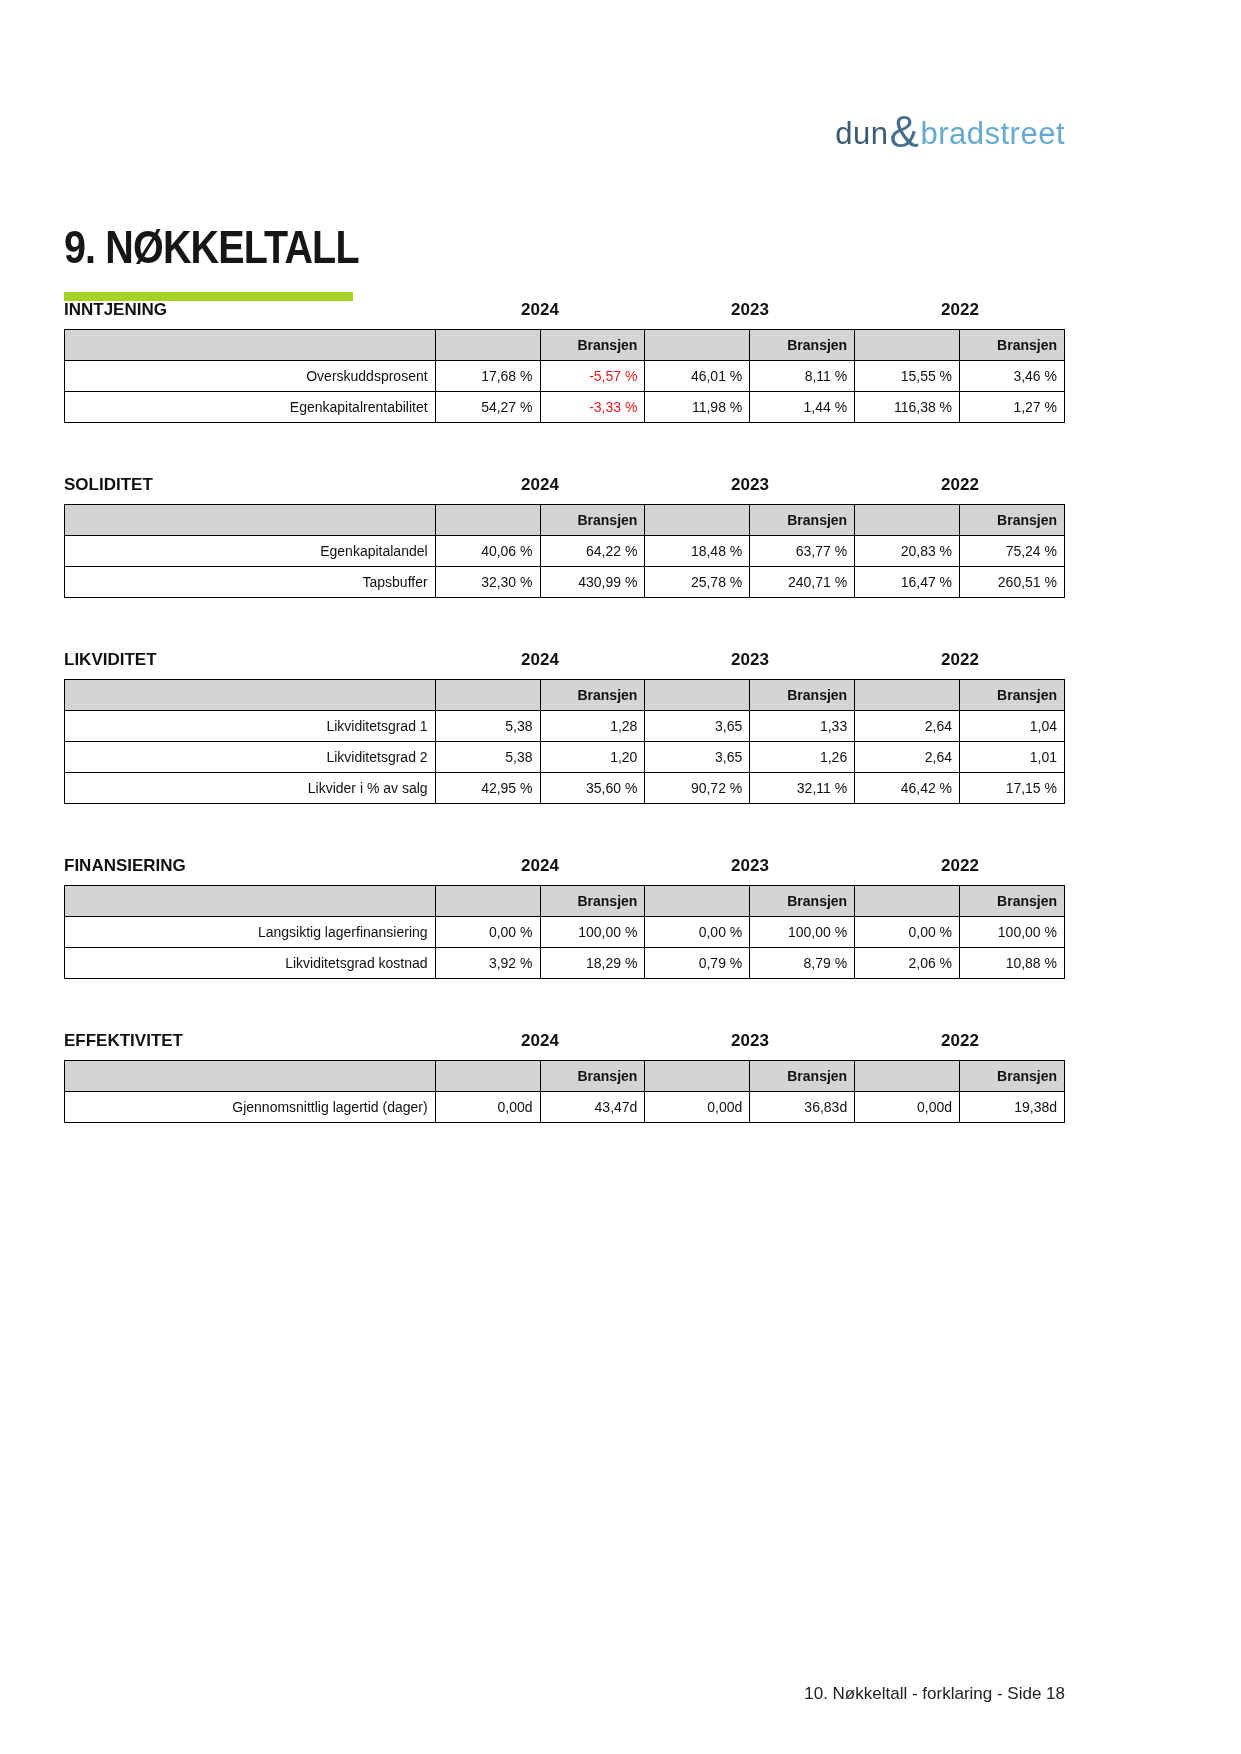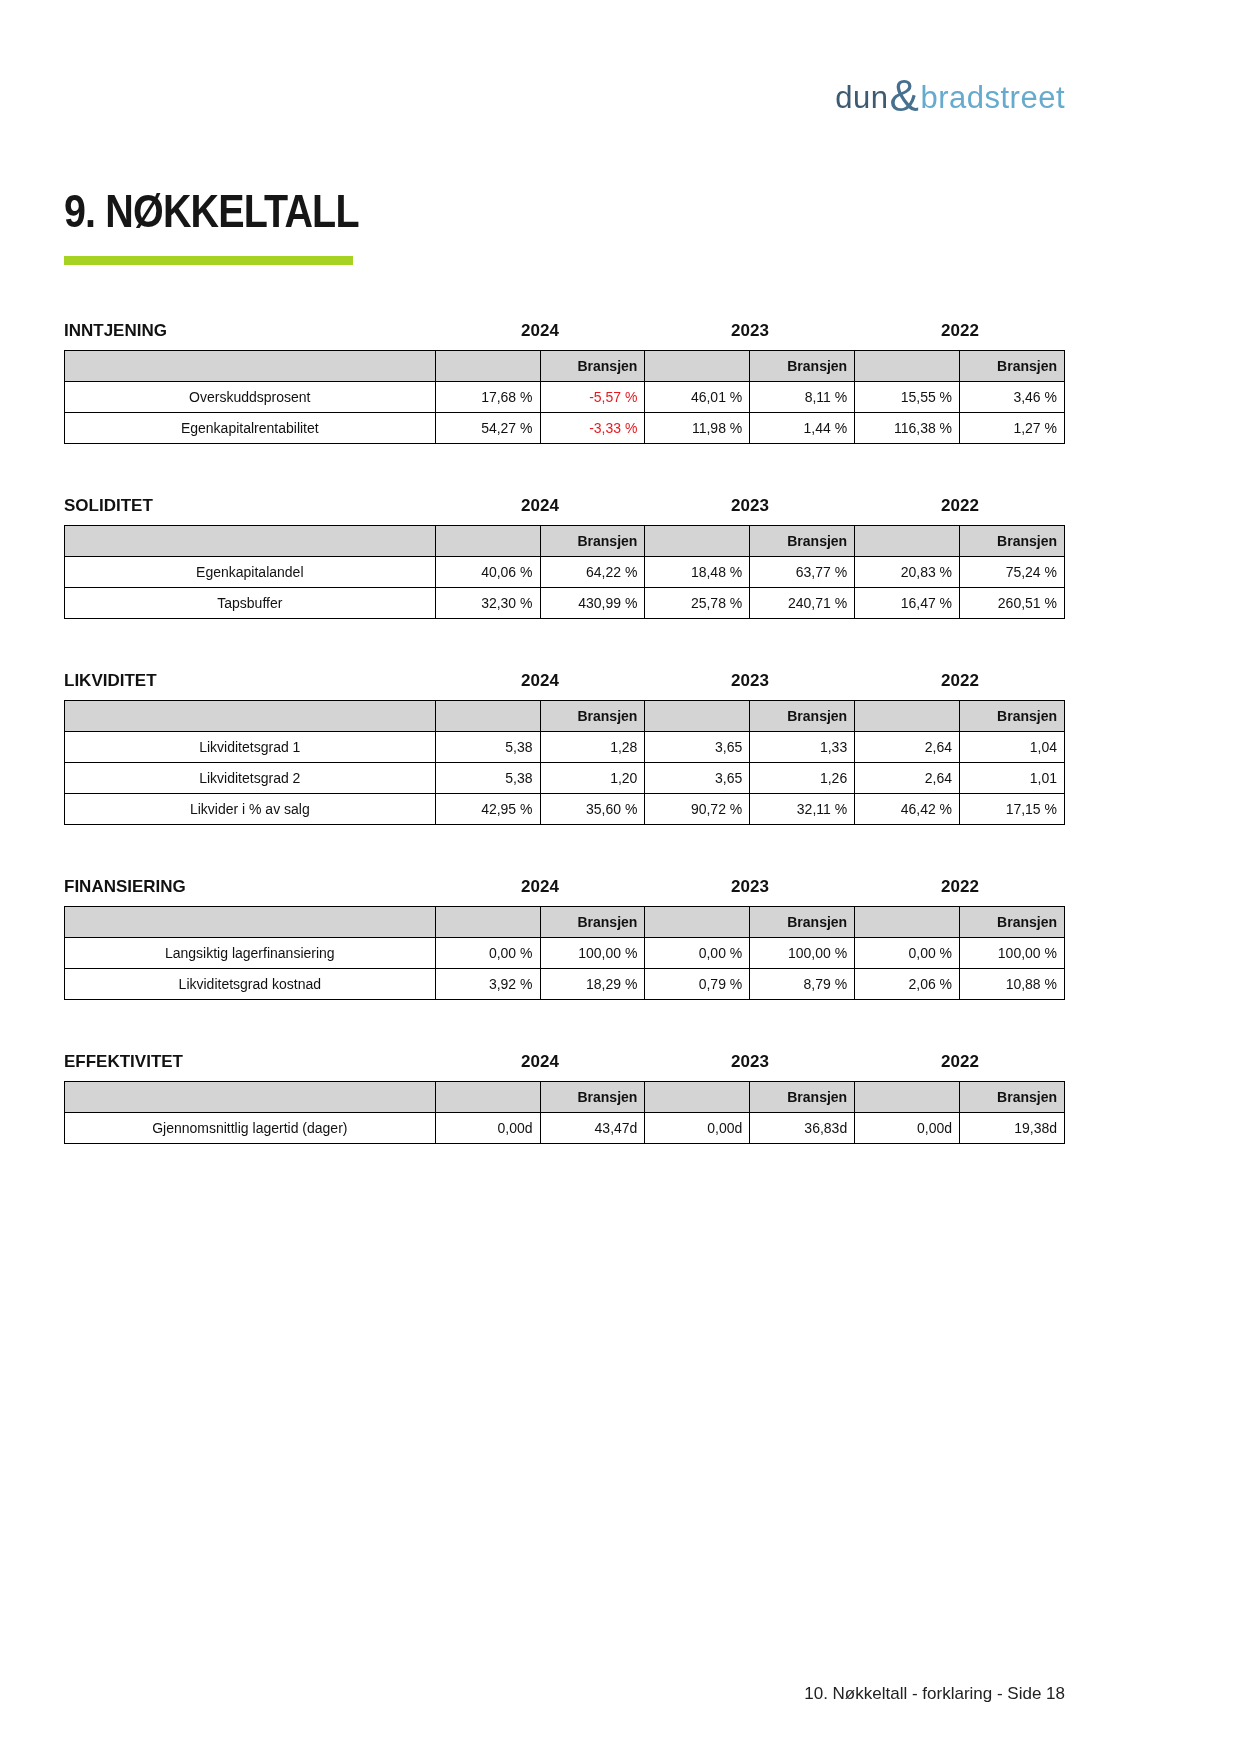--- a/index.html
+++ b/index.html
@@ -3,48 +3,48 @@
 <meta charset="utf-8">
 <style>
   html,body{margin:0;padding:0;background:#ffffff;}
   body{
     width:1241px;height:1754px;position:relative;
     font-family:"Liberation Sans", sans-serif;
     color:#111;
   }
   .content{padding:0 176px 0 64px;}
   
-  .logo-row{display:flex;justify-content:flex-end;align-items:flex-start;padding-top:80px;height:36px;}
+  .logo-row{display:flex;justify-content:flex-end;align-items:flex-start;padding-top:116px;height:36px;}
   .logo{display:flex;align-items:baseline;letter-spacing:.5px;}
   .logo-dun{font-size:31px;color:var(--logo_dark,#3c5a71);}
   .logo-amp{font-size:44px;color:var(--logo_mid,#47708f);position:relative;top:3px;margin:0 1px;line-height:0;}
   .logo-brad{font-size:31px;color:var(--logo_light,#66aacd);}
   
   h1{
     margin:72px 0 0 0;font-size:47px;line-height:46px;font-weight:bold;
     color:#161616;letter-spacing:-1px;
     transform:scaleX(.84);transform-origin:left center;white-space:nowrap;
   }
   .green-bar{width:289px;height:9px;margin-top:22px;background:var(--accent_green,#a6d322);}
   
-  .sections{margin-top:57px;}
+  .sections{}
   .sec{margin-bottom:53px;}
   .sec-head{display:flex;font-weight:bold;font-size:17px;line-height:18px;margin-bottom:10px;color:#111;}
   .sec-title{flex:0 0 37.06%;}
   .sec-year{flex:0 0 20.98%;text-align:center;}
   table.kv{border-collapse:collapse;width:100%;font-size:14px;table-layout:fixed;}
   table.kv td{
     border:1px solid #000;padding:5px 7px;line-height:20px;
     overflow:hidden;white-space:nowrap;
   }
   col.c-label{width:37.06%;}
   col.c-v{width:10.49%;}
   tr.hdr td{background:var(--header_gray,#d4d4d4);}
   td.b{font-weight:bold;text-align:right;}
-  td.lbl{text-align:center;}
+  td.lbl{text-align:right;}
   td.val{text-align:right;}
   td.neg{color:var(--negative_red,#ed1c24);}
   
   .footer{
     position:absolute;top:1684px;right:176px;
     font-size:17px;color:#222;
   }
 </style>
 </head>
 <body>

